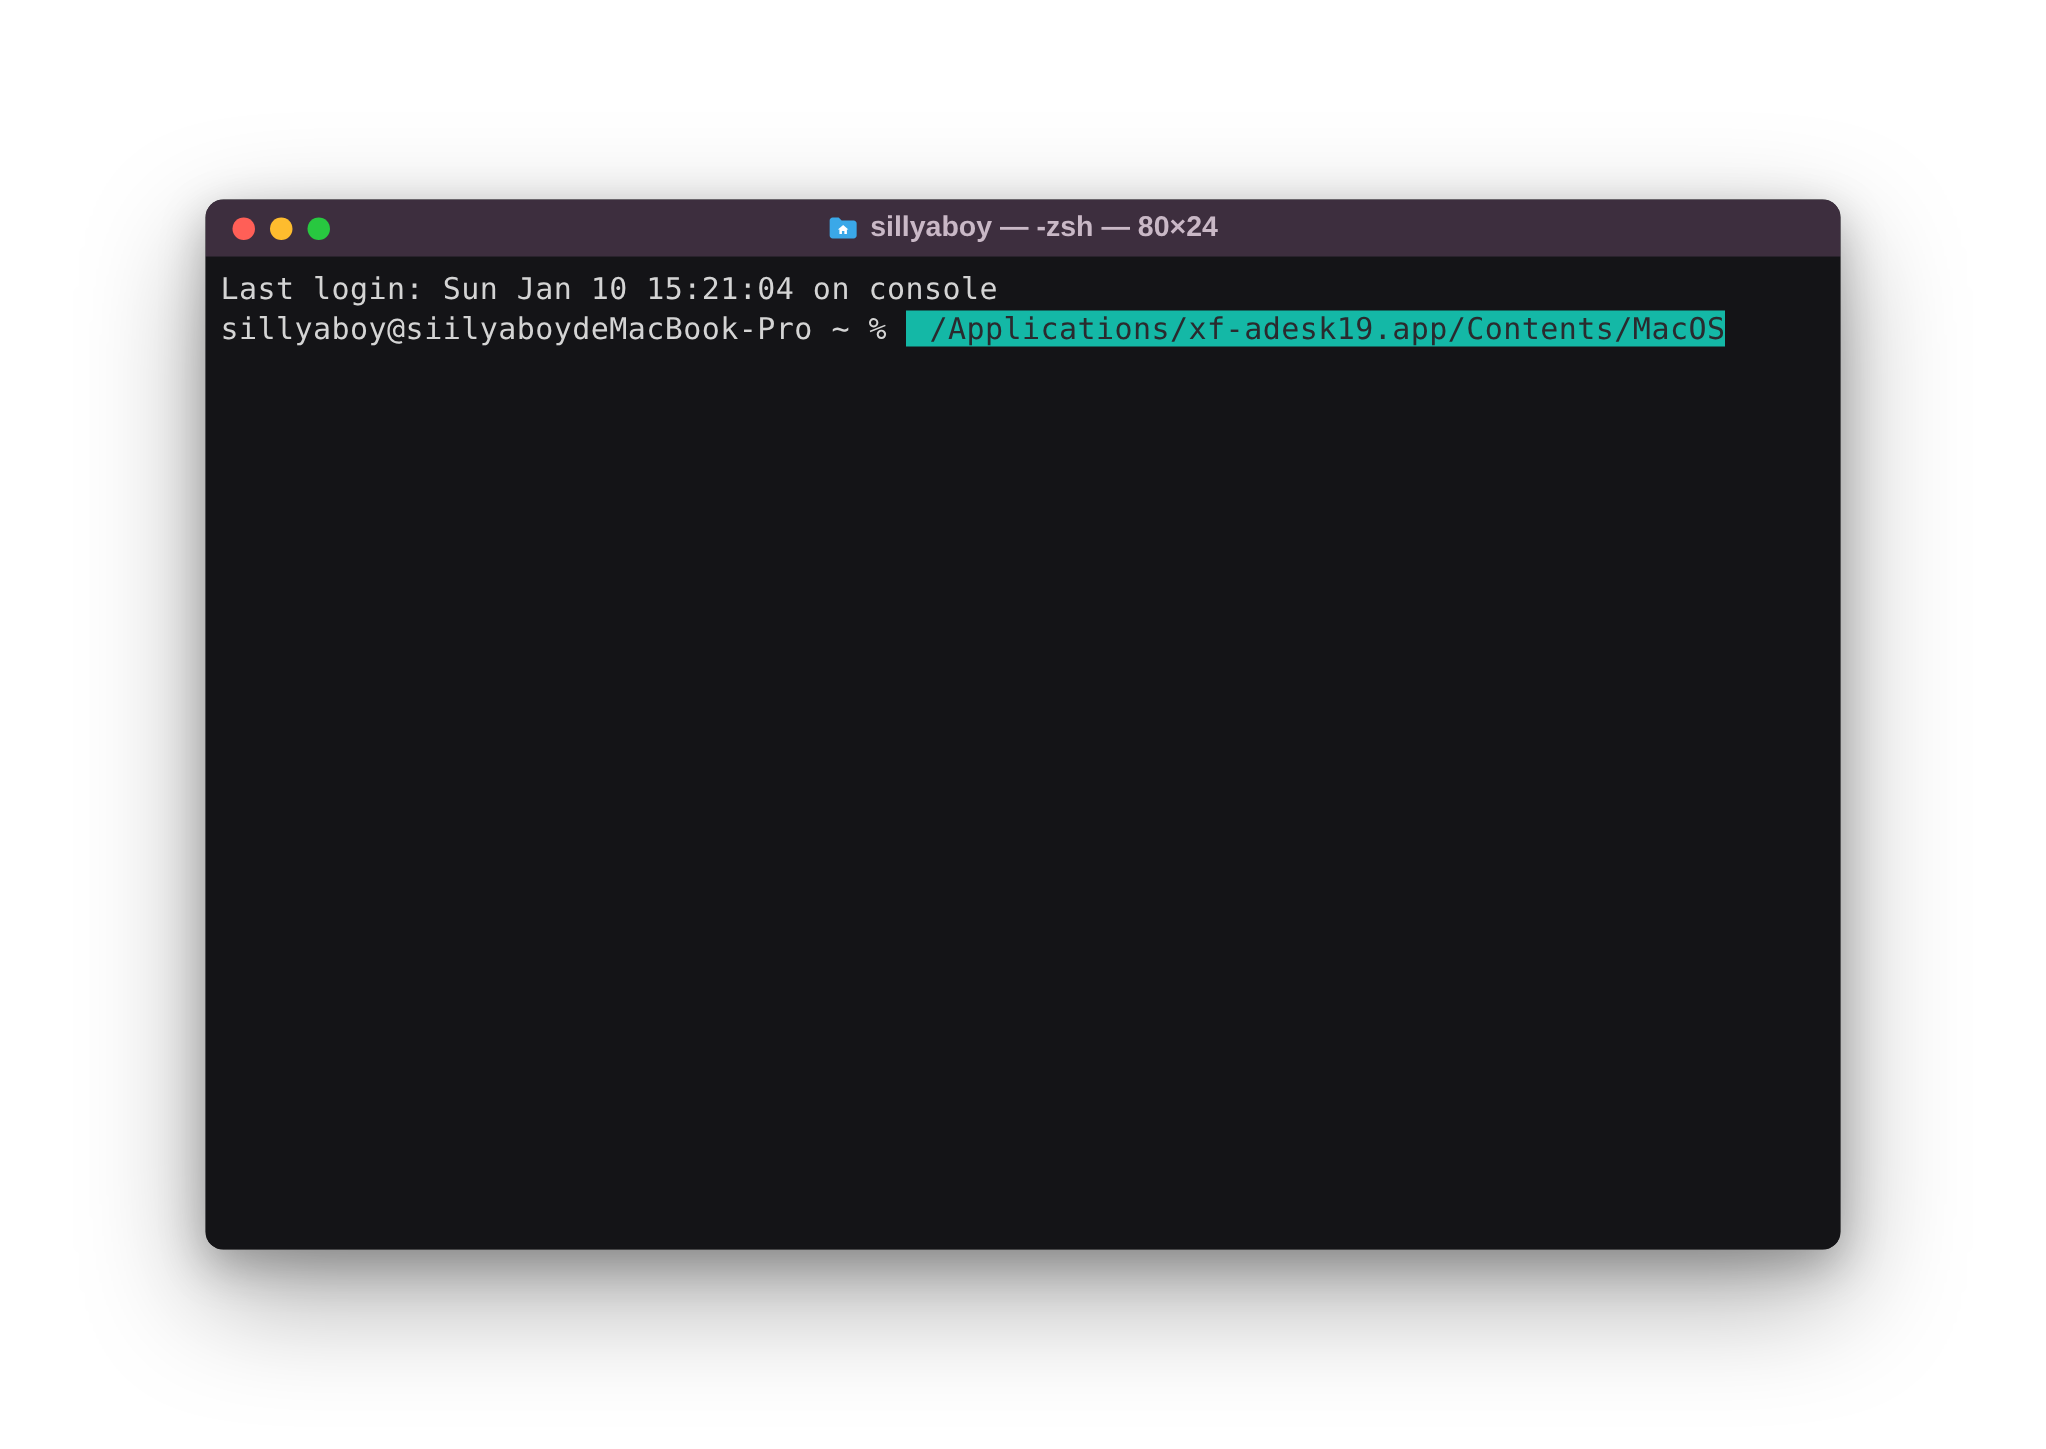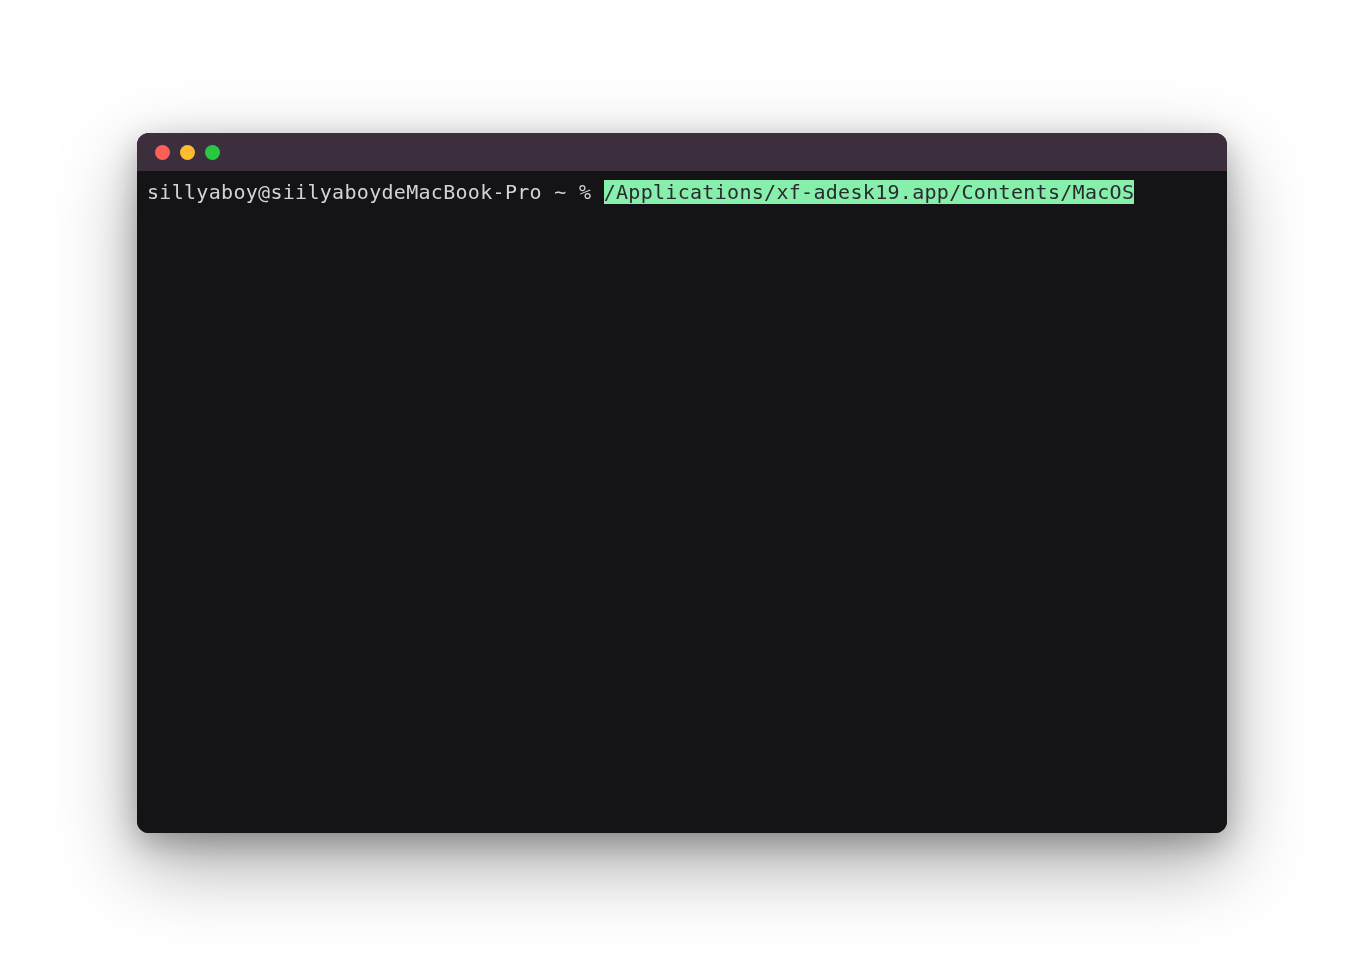--- a/index.html
+++ b/index.html
@@ -89,22 +89,23 @@
       font-family: "SF Mono", "Menlo", "Monaco", "Consolas", monospace;
       letter-spacing: 0.3px;
     }
     
     .term-line {
       white-space: pre-wrap;
       word-break: break-all;
     }
     
     .highlighted {
-      background: #86efac;
+      background: #14b8a6;
       color: #2a2a2e;
+      padding-left: 16px;
     }
     
     .cursor-block {
       display: inline-block;
       width: 12px;
       height: 22px;
       background: #9e9e9e;
       vertical-align: text-bottom;
       margin-left: 2px;
     }
@@ -113,19 +114,29 @@
 <body>
 
 <div class="terminal-window">
 
   <div class="titlebar">
     <div class="traffic-lights">
       <div class="traffic-light tl-red"></div>
       <div class="traffic-light tl-yellow"></div>
       <div class="traffic-light tl-green"></div>
     </div>
+    <div class="title-content">
+      <span class="folder-icon">
+        <svg width="20" height="16" viewBox="0 0 20 16">
+          <path d="M1 3 C1 1.9 1.9 1 3 1 L7 1 L9 3 L17 3 C18.1 3 19 3.9 19 5 L19 13 C19 14.1 18.1 15 17 15 L3 15 C1.9 15 1 14.1 1 13 Z" fill="#3aa8e8"></path>
+          <path d="M10 6 L6.5 9 L7.5 9 L7.5 12 L9.2 12 L9.2 10 L10.8 10 L10.8 12 L12.5 12 L12.5 9 L13.5 9 Z" fill="#ffffff"></path>
+        </svg>
+      </span>
+      <span>sillyaboy — -zsh — 80×24</span>
+    </div>
   </div>
 
   <div class="terminal-body">
+    <div class="term-line">Last login: Sun Jan 10 15:21:04 on console</div>
     <div class="term-line"><span>sillyaboy@siilyaboydeMacBook-Pro ~ % </span><span class="highlighted">/Applications/xf-adesk19.app/Contents/MacOS</span></div>
   </div>
 
 </div>
 
 </body></html>

